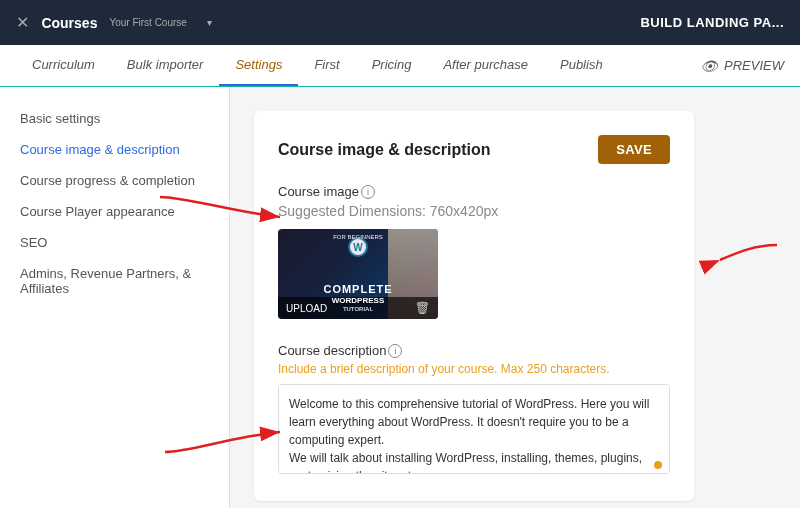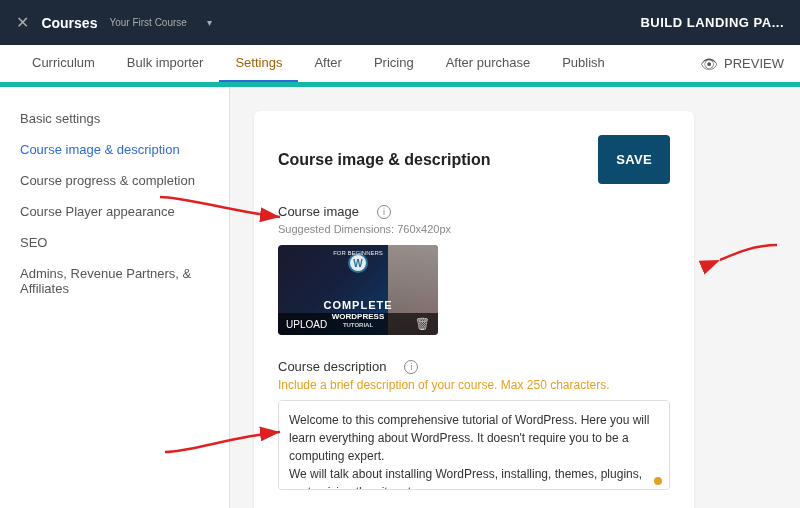--- a/index.html
+++ b/index.html
@@ -17,26 +17,27 @@
     .top-bar-left { display: flex; align-items: center; gap: 12px; }
     .top-bar-close { color: #aaa; font-size: 16px; cursor: pointer; }
     .top-bar-title { color: #fff; font-weight: 700; font-size: 14px; }
     .top-bar-course { color: #fff; font-size: 13px; display: flex; align-items: center; gap: 20px; }
     .top-bar-course span { font-size: 10px; color: #aaa; }
     .top-bar-right { color: #fff; font-size: 13px; font-weight: 600; letter-spacing: 0.5px; }
 
     
     .nav-tabs {
       background: #fff;
-      border-bottom: 5px solid #14b8a6;
+      border-bottom: 1px solid #14b8a6;
       display: flex;
       align-items: center;
       padding: 0 16px;
       height: 42px;
       justify-content: space-between;
+      font-style: italic;
     }
     .nav-tabs-left { display: flex; align-items: center; gap: 0; height: 100%; }
     .nav-tab {
       padding: 0 16px;
       height: 100%;
       display: flex;
       align-items: center;
       font-size: 13px;
       color: #555;
       cursor: pointer;
@@ -83,54 +84,54 @@
     }
 
     .card-header {
       display: flex;
       justify-content: space-between;
       align-items: center;
       margin-bottom: 20px;
     }
     .card-title { font-size: 16px; font-weight: 600; color: #222; }
     .save-btn {
-      background: #0c4a6e;
+      background: #a16207;
       color: #fff;
       border: none;
-      padding: 17px 18px;
+      padding: 7px 18px;
       border-radius: 4px;
       font-size: 13px;
       font-weight: 600;
       cursor: pointer;
       letter-spacing: 0.3px;
     }
 
     
     .section-label {
       font-size: 13px;
       font-weight: 500;
       color: #333;
       margin-bottom: 4px;
       display: flex;
       align-items: center;
-      gap: 18px;
+      gap: 2px;
     }
     .info-icon {
       width: 14px;
       height: 14px;
       border-radius: 50%;
       border: 1px solid #888;
       display: inline-flex;
       align-items: center;
       justify-content: center;
       font-size: 9px;
       color: #888;
       cursor: pointer;
     }
-    .section-hint { font-size: 11px; color: #888; margin-bottom: 10px; }
+    .section-hint { font-size: 14px; color: #888; margin-bottom: 10px; }
 
     .image-section { margin-bottom: 24px; }
     .image-preview-container { position: relative; width: 160px; }
     .image-preview {
       width: 160px;
       height: 90px;
       background: linear-gradient(135deg, #1a1a2e 0%, #16213e 40%, #0f3460 70%, #533483 100%);
       border-radius: 4px;
       overflow: hidden;
       position: relative;
@@ -244,21 +245,21 @@
     </div>
   </div>
   <div class="top-bar-right">BUILD LANDING PA...</div>
 </div>
 
 <div class="nav-tabs">
   <div class="nav-tabs-left">
     <div class="nav-tab">Curriculum</div>
     <div class="nav-tab">Bulk importer</div>
     <div class="nav-tab active">Settings</div>
-    <div class="nav-tab">After</div>
+    <div class="nav-tab">First</div>
     <div class="nav-tab">Pricing</div>
     <div class="nav-tab">After purchase</div>
     <div class="nav-tab">Publish</div>
   </div>
   <div class="nav-preview">
     <span class="preview-icon">👁</span>
     <span>PREVIEW</span>
   </div>
 </div>
 

